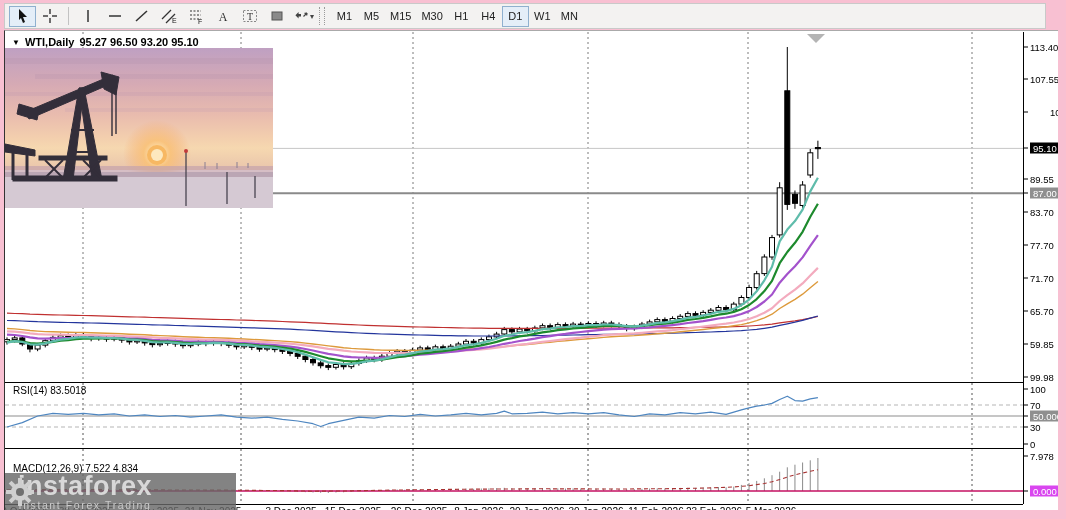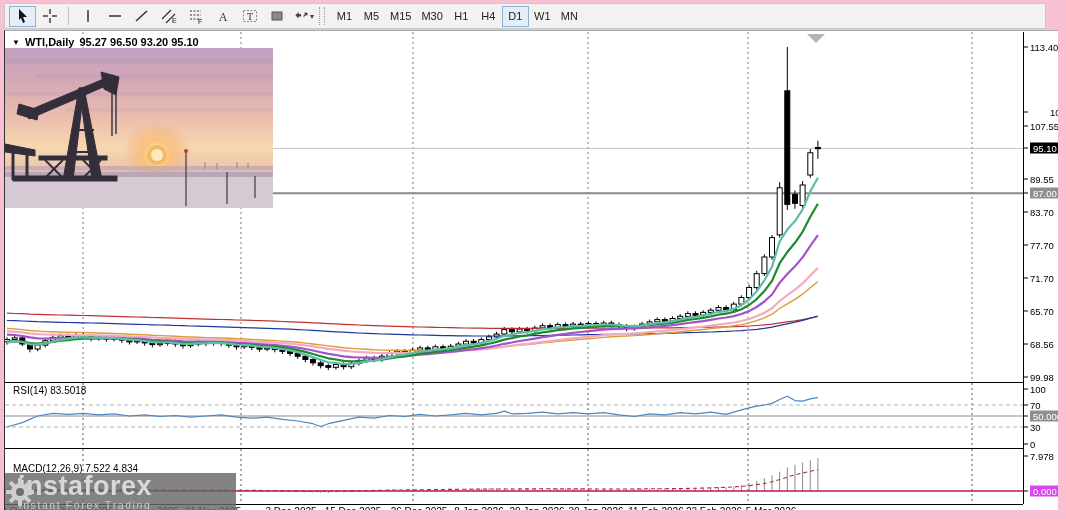--- a/index.html
+++ b/index.html
@@ -572,21 +572,21 @@
         <line x1="232" y1="114" x2="232" y2="120"></line>
           <line x1="243" y1="115" x2="243" y2="120"></line>
       </g>
     </svg>
 
     <div id="price-axis">
         <div class="pa-label" style="top: 16px;">
           <span class="dash"></span>
           <span>113.40</span>
         </div>
-        <div class="pa-label" style="top: 48.4184px; margin-top: 47px;">
+        <div class="pa-label" style="top: 48.4184px;">
           <span class="dash"></span>
           <span>107.55</span>
         </div>
         <div class="pa-label" style="top: 81px; gap: 20px;">
           <span class="dash"></span>
           <span>101.55</span>
         </div>
         <div class="pa-label" style="top: 117.411px;">
           <span class="dash"></span>
           <span class="badge-black">95.10</span>
@@ -610,21 +610,21 @@
         <div class="pa-label" style="top: 247.085px;">
           <span class="dash"></span>
           <span>71.70</span>
         </div>
         <div class="pa-label" style="top: 280.334px; justify-content: center;">
           <span class="dash"></span>
           <span>65.70</span>
         </div>
         <div class="pa-label" style="top: 312.753px;">
           <span class="dash"></span>
-          <span>68.56</span>
+          <span>59.85</span>
         </div>
         <div class="pa-label" style="top: 346.002px;">
           <span class="dash"></span>
           <span>99.98</span>
         </div>
         <div class="pa-label" style="top: 357.5px;">
           <span class="dash"></span>
           <span>100</span>
         </div>
         <div class="pa-label" style="top: 374px;">

